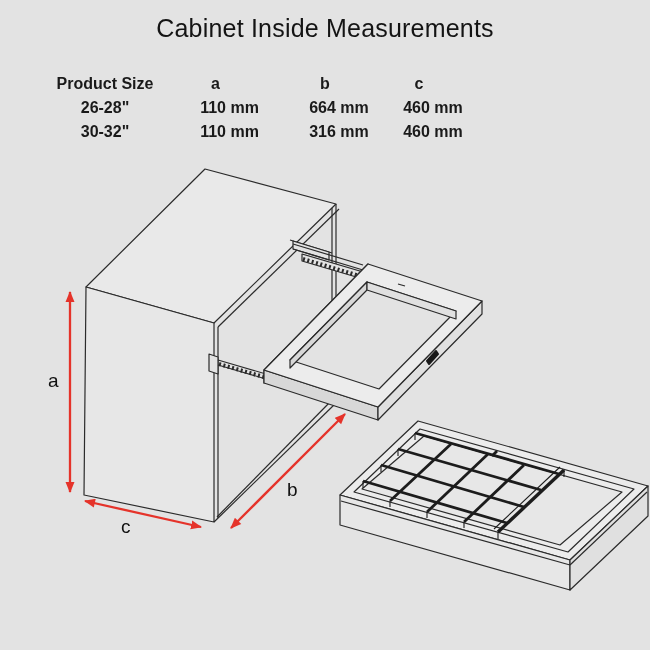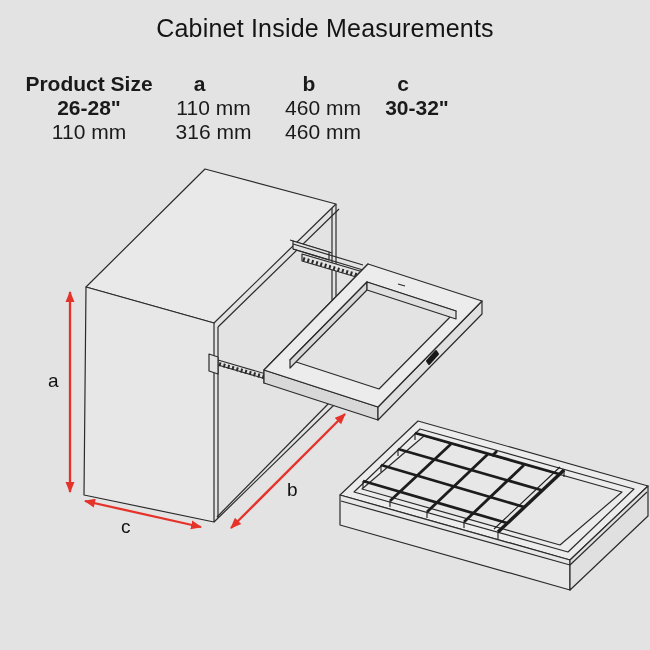--- a/index.html
+++ b/index.html
@@ -1,23 +1,23 @@
 <!DOCTYPE html>
 <html style="--arrow-color: #e5332a; --line-color: #2b2b2b; --bg: #e3e3e3;"><head>
 <meta charset="utf-8">
 <style>
   :root { --arrow-color:#e5332a; --line-color:#2b2b2b; --bg:#e3e3e3; }
   html,body { margin:0; padding:0; }
   body { width:650px; height:650px; background:var(--bg); font-family:"Liberation Sans", sans-serif; overflow:hidden; }
   .stage { position:relative; width:650px; height:650px; background:var(--bg); }
   .title { position:absolute; top:14px; left:0; width:650px; text-align:center;
            font-size:25px; color:#141414; letter-spacing:.2px; }
-  .tbl { position:absolute; left:25px; top:72px; display:grid;
-         grid-template-columns:128px 121px 98px 90px; font-size:21px; color:#1a1a1a; }
-  .tbl .cell { text-align:center; line-height:24px; white-space:nowrap; }
+  .tbl { position:absolute; left:41px; top:72px; display:grid;
+         grid-template-columns:128px 121px 98px 90px; font-size:16px; color:#1a1a1a; }
+  .tbl .cell { text-align:center; line-height:24px; white-space:nowrap;font-weight:bold; }
   .tbl .hd { font-weight:bold; }
   .tbl .hd.shift { transform:translateX(-14px); }
   .tbl .rowlabel { font-weight:bold; }
   svg { position:absolute; left:0; top:0; }
   .art { fill:none; stroke:var(--line-color); stroke-width:1.2; stroke-linejoin:round; }
   .face-top { fill:#e9e9e9; }
   .face-left { fill:#e7e7e7; }
   .face-bg { fill:var(--bg); }
   .face-rim { fill:#ececec; }
   .face-dark { fill:#d8d8d8; }
@@ -40,20 +40,21 @@
   <div class="title">Cabinet Inside Measurements</div>
 
   <div class="tbl">
     <div class="cell hd">Product Size</div>
     <div class="cell hd shift">a</div>
     <div class="cell hd shift">b</div>
     <div class="cell hd shift">c</div>
 
     <div class="cell rowlabel">26-28"</div>
     <div class="cell">110 mm</div>
+    <div class="cell">664 mm</div>
     <div class="cell">460 mm</div>
 
     <div class="cell rowlabel">30-32"</div>
     <div class="cell">110 mm</div>
     <div class="cell">316 mm</div>
     <div class="cell">460 mm</div>
   </div>
 
   <svg width="650" height="650" viewBox="0 0 650 650">
     <defs>

